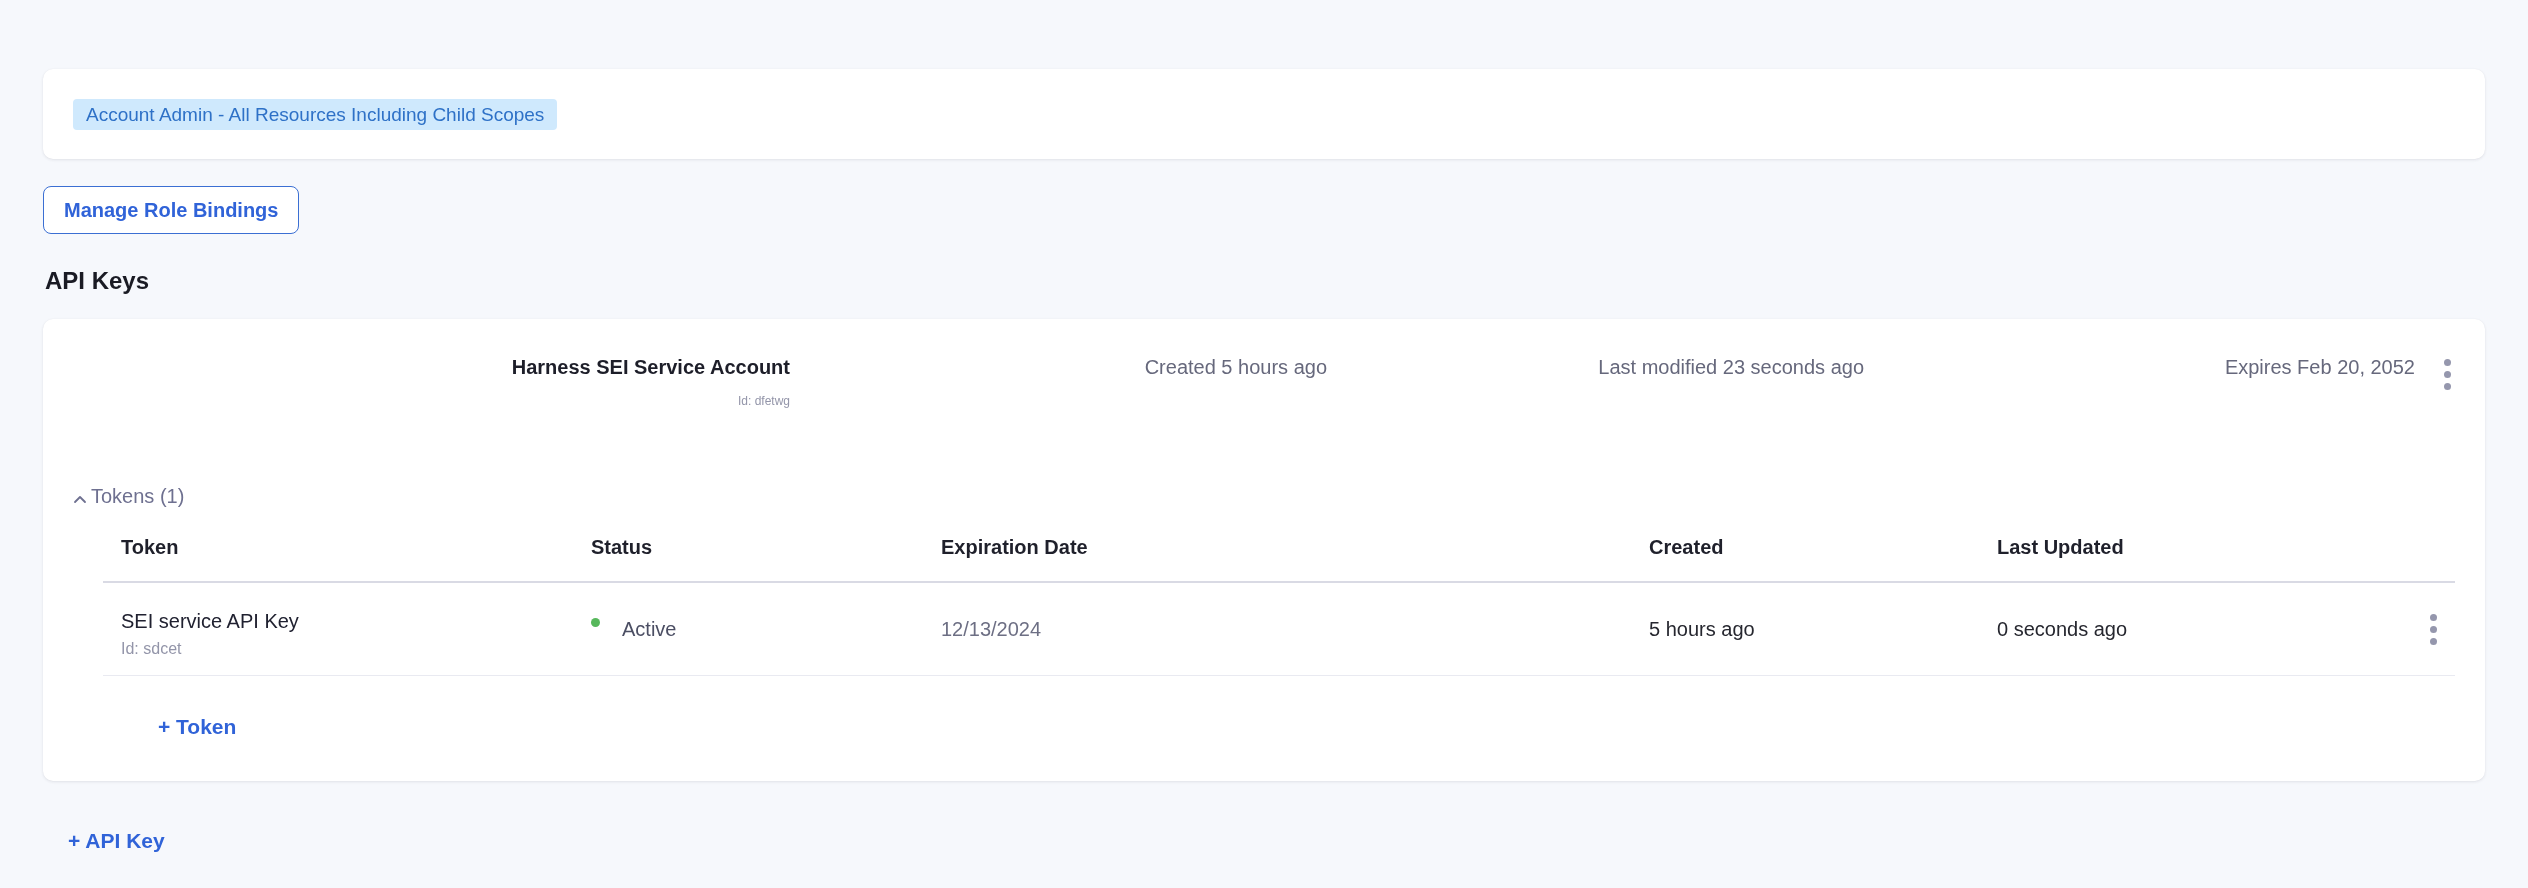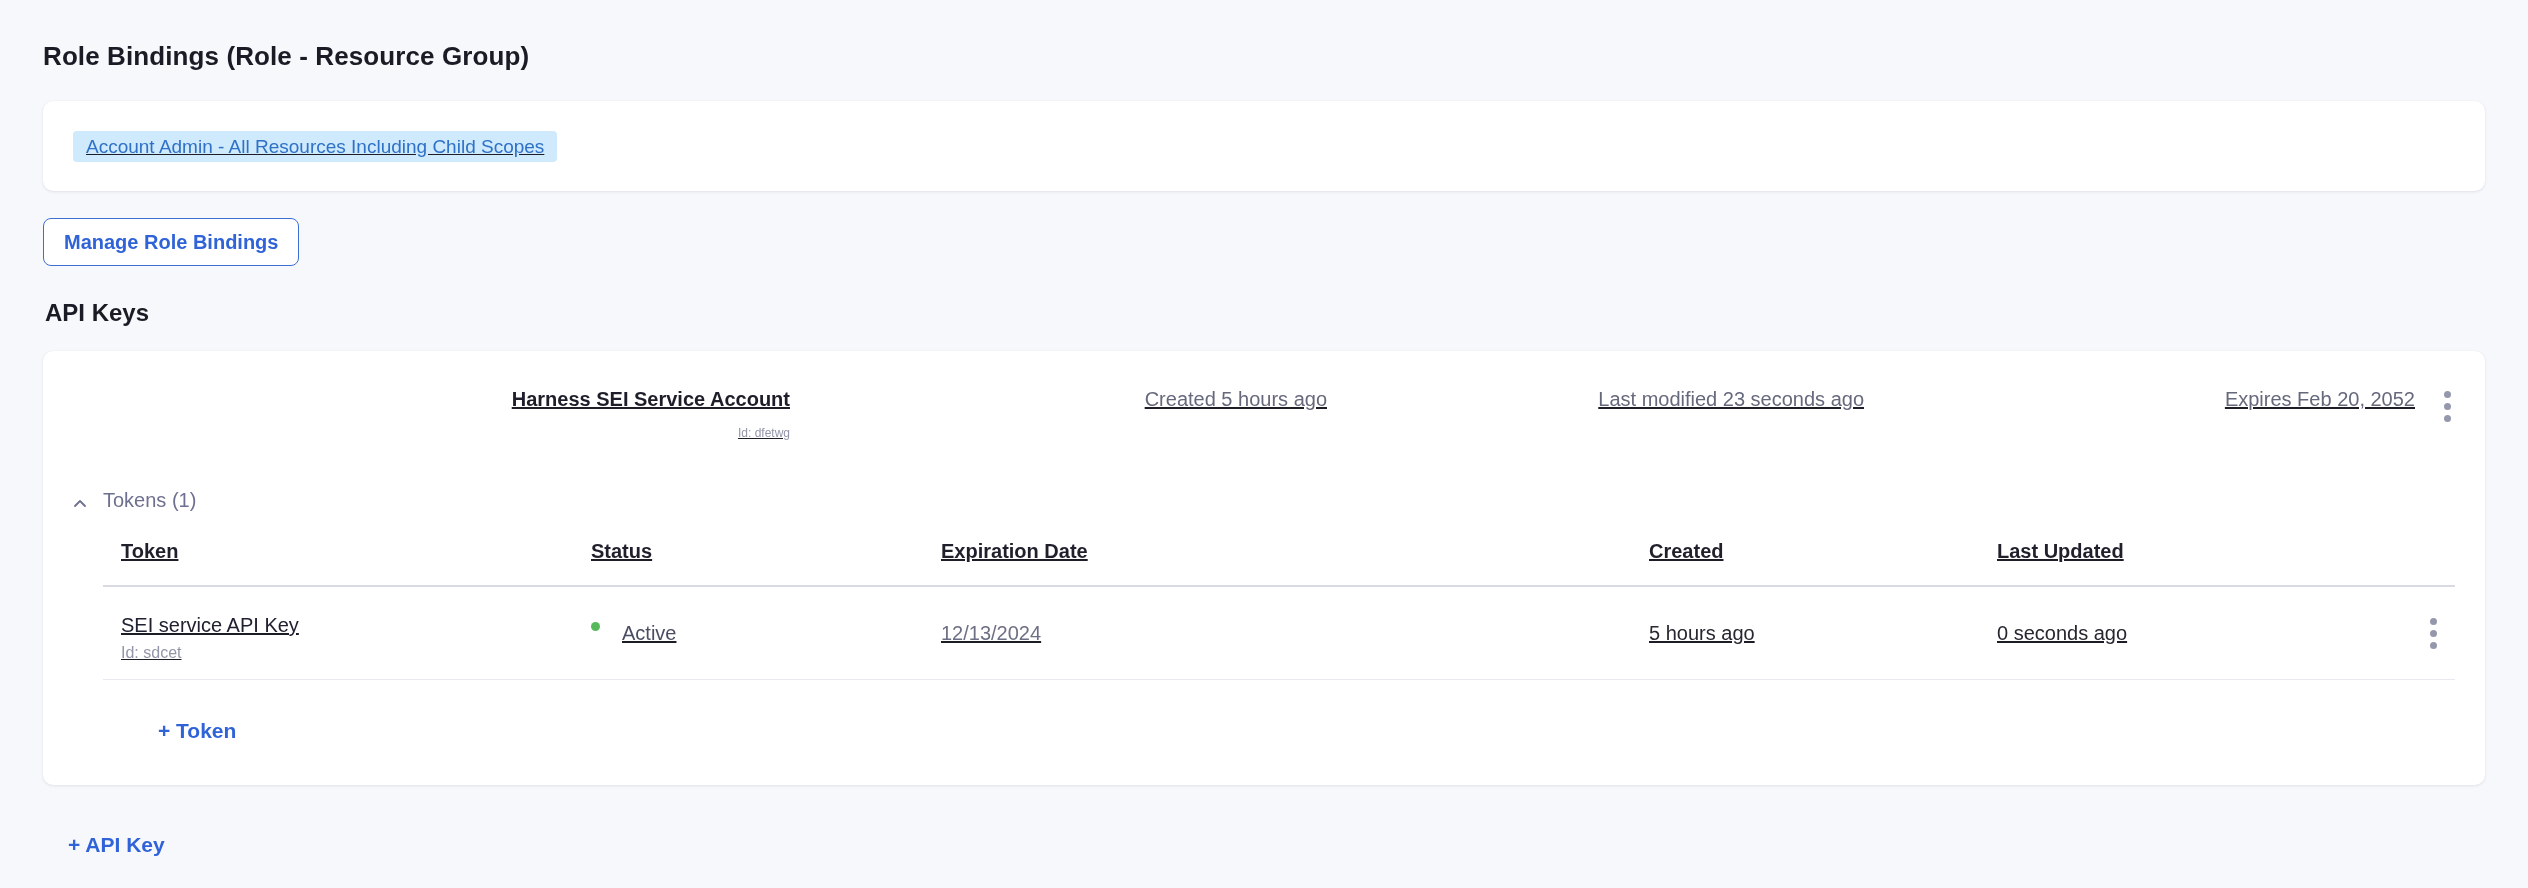--- a/index.html
+++ b/index.html
@@ -22,21 +22,20 @@
     margin: 0;
     line-height: 32px;
     letter-spacing: 0.1px;
   }
 
   
   .card {
     background: #ffffff;
     border-radius: 10px;
     box-shadow: 0 1px 3px rgba(40,41,61,0.10), 0 0 1px rgba(40,41,61,0.06);
-    text-decoration: underline;
   }
   .role-card {
     margin-top: 29px;
     height: 90px;
     display: flex;
     align-items: center;
     padding: 0 30px;
   }
 
   
@@ -119,24 +118,24 @@
   }
   .kebab .dot {
     width: 7px;
     height: 7px;
     border-radius: 50%;
     background: #9597ad;
   }
 
   
   .tokens-toggle {
-    margin-top: 44px;
+    margin-top: 72px;
     display: inline-flex;
     align-items: center;
-    gap: 16px;
+    gap: 4px;
     font-size: 20px;
     color: #6e7090;
     cursor: pointer;
     line-height: 24px;
   }
   .chevron-up {
     display: inline-block;
     margin-top: 2px;
   }
 
@@ -203,21 +202,20 @@
     line-height: 25px;
   }
   .add-token-link { margin: 38px 0 0 55px; }
   .add-key-link { margin: 47px 0 0 25px; }
 </style>
 </head>
 <body>
 
 <div class="page">
 
-  <h1 class="page-title">Role Bindings (Role - Resource Group)</h1>
 
   <div class="card role-card">
     <span class="role-chip">Account Admin - All Resources Including Child Scopes</span>
   </div>
 
   <button class="manage-btn">Manage Role Bindings</button>
 
   <h2 class="section-heading">API Keys</h2>
 
   <div class="card apikey-card">

